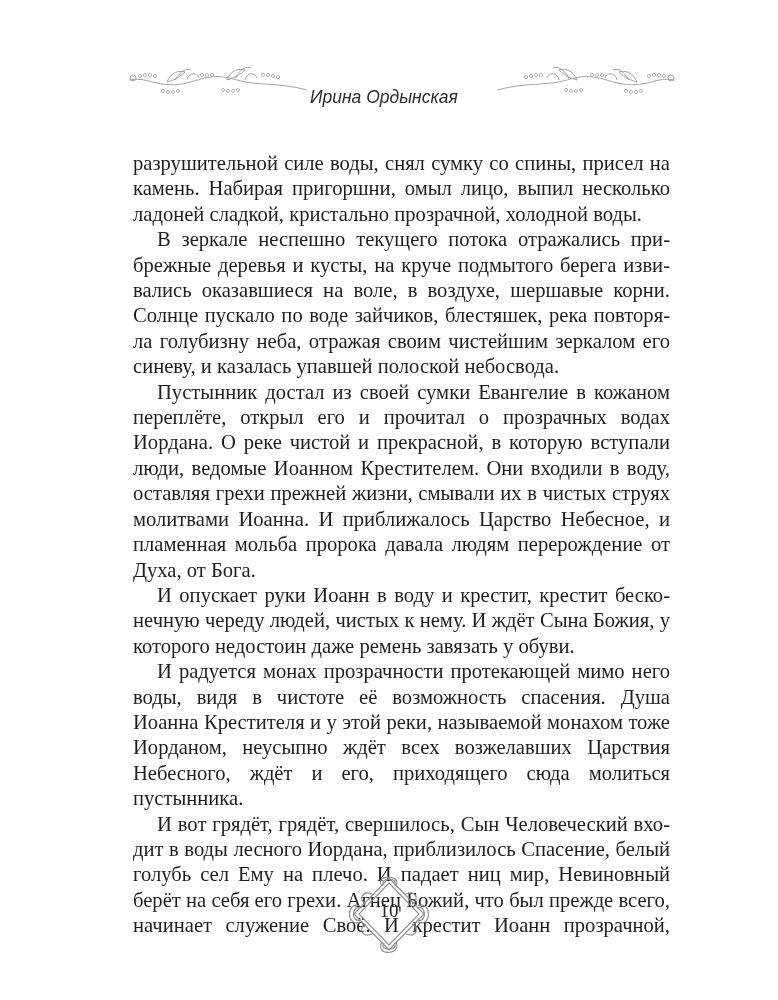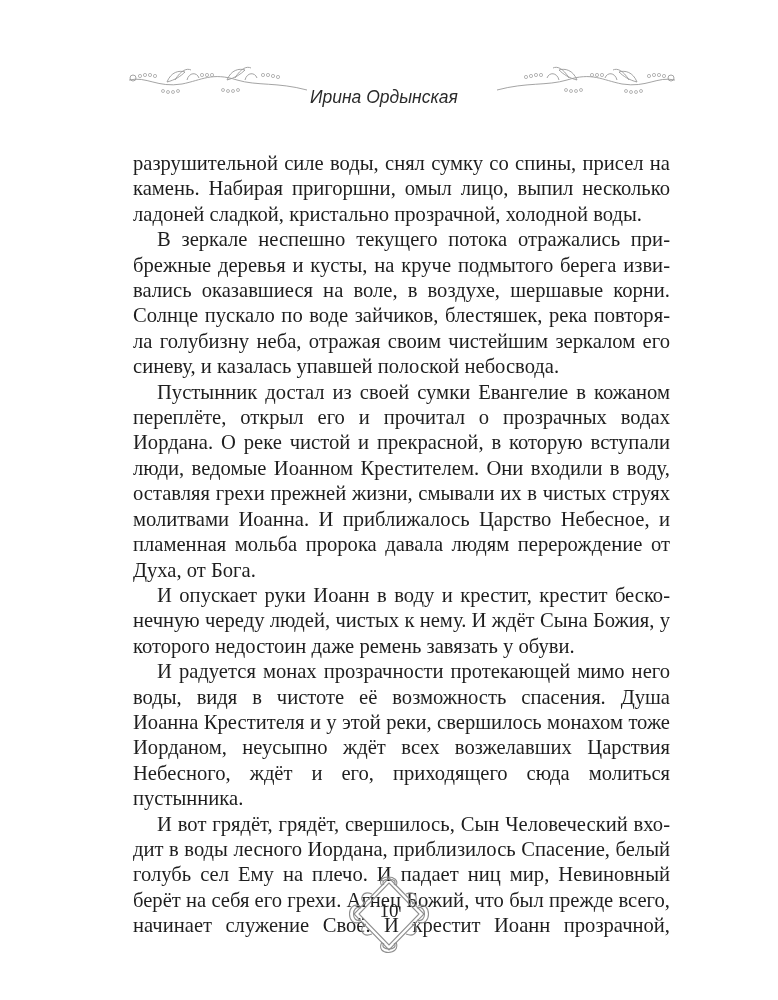--- a/index.html
+++ b/index.html
@@ -100,21 +100,21 @@
         <circle cx="111" cy="24" r="1.5"></circle>
     </g>
   </svg>
 </div>
 
 <div class="body-text">
   <p class="cont">разрушительной силе воды, снял сумку со спины, присел на камень. Набирая пригоршни, омыл лицо, выпил несколько ладоней сладкой, кристально прозрачной, холодной воды.</p>
   <p>В зеркале неспешно текущего потока отражались при­брежные деревья и кусты, на круче подмытого берега изви­вались оказавшиеся на воле, в воздухе, шершавые корни. Солнце пускало по воде зайчиков, блестяшек, река повторя­ла голубизну неба, отражая своим чистейшим зеркалом его синеву, и казалась упавшей полоской небосвода.</p>
   <p>Пустынник достал из своей сумки Евангелие в кожаном пе­реплёте, открыл его и прочитал о прозрачных водах Иордана. О реке чистой и прекрасной, в которую вступали люди, ведо­мые Иоанном Крестителем. Они входили в воду, оставляя грехи прежней жизни, смывали их в чистых струях молитва­ми Иоанна. И приближалось Царство Небесное, и пламенная мольба пророка давала людям перерождение от Духа, от Бога.</p>
   <p>И опускает руки Иоанн в воду и крестит, крестит беско­нечную череду людей, чистых к нему. И ждёт Сына Божия, у которого недостоин даже ремень завязать у обуви.</p>
-  <p>И радуется монах прозрачности протекающей мимо него воды, видя в чистоте её возможность спасения. Душа Иоанна Крестителя и у этой реки, свершилось монахом тоже Иорда­ном, неусыпно ждёт всех возжелавших Царствия Небесного, ждёт и его, приходящего сюда молиться пустынника.</p>
+  <p>И радуется монах прозрачности протекающей мимо него воды, видя в чистоте её возможность спасения. Душа Иоанна Крестителя и у этой реки, называемой монахом тоже Иорда­ном, неусыпно ждёт всех возжелавших Царствия Небесного, ждёт и его, приходящего сюда молиться пустынника.</p>
   <p class="last-open">И вот грядёт, грядёт, свершилось, Сын Человеческий вхо­дит в воды лесного Иордана, приблизилось Спасение, бе­лый голубь сел Ему на плечо. И падает ниц мир, Невиновный берёт на себя его грехи. Агнец Божий, что был прежде все­го, начинает служение Своё. И крестит Иоанн прозрачной,</p>
 </div>
 
 <div class="folio">
   <svg width="90" height="90" viewBox="0 0 90 90">
     <g fill="none" stroke="#8e8e8e" stroke-width="1.1">
       <path d="M45 6 L80 42 L45 78 L10 42 Z"></path>
       <path d="M45 11 L75 42 L45 73 L15 42 Z"></path>
       <path d="M38 14 C30 2, 58 2, 52 14"></path>
       <path d="M40 13 C34 5, 56 5, 50 13"></path>

